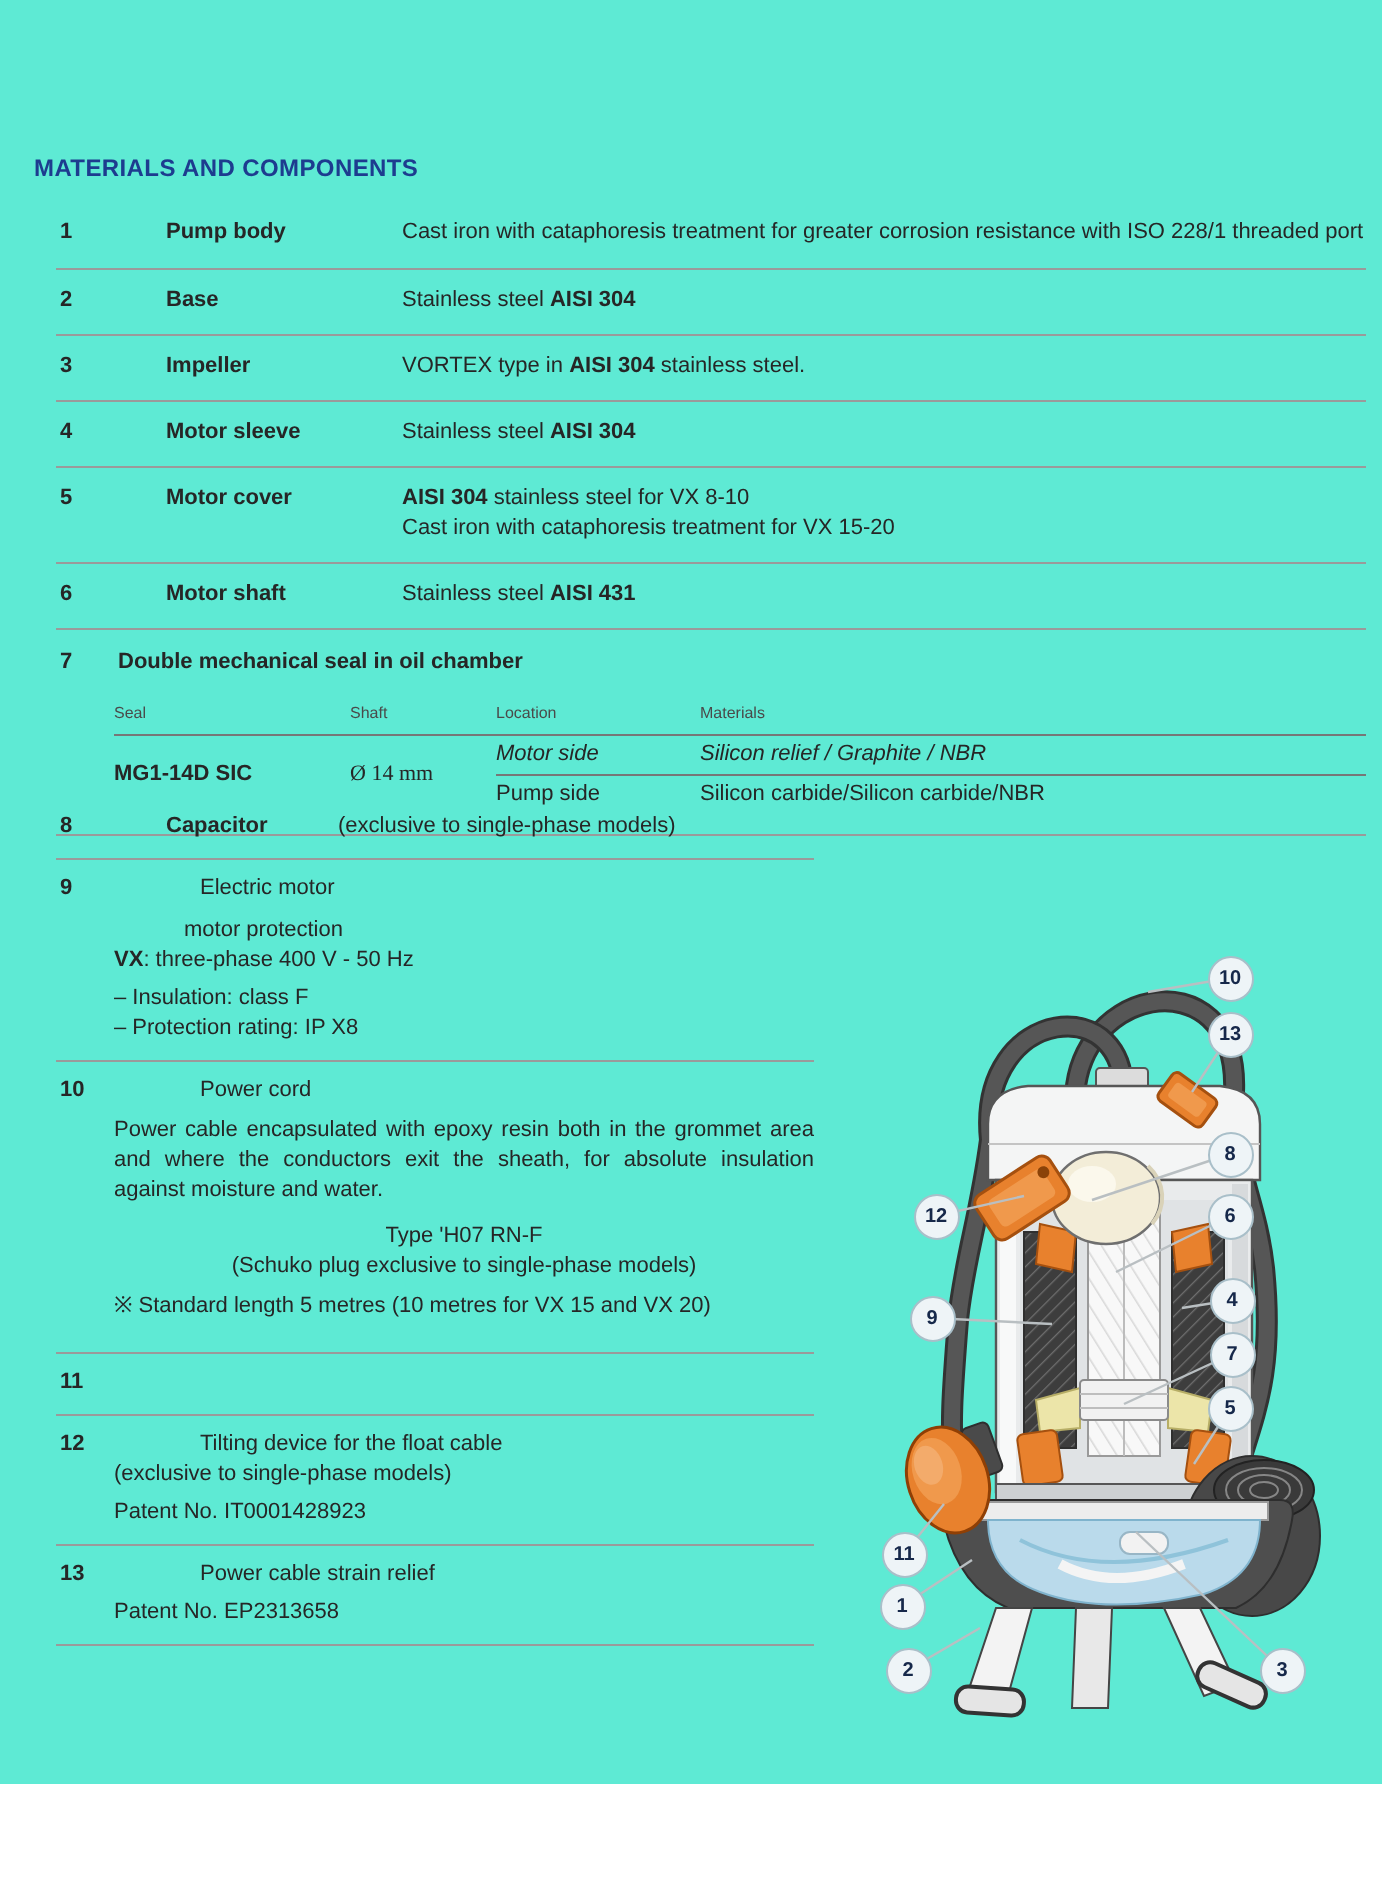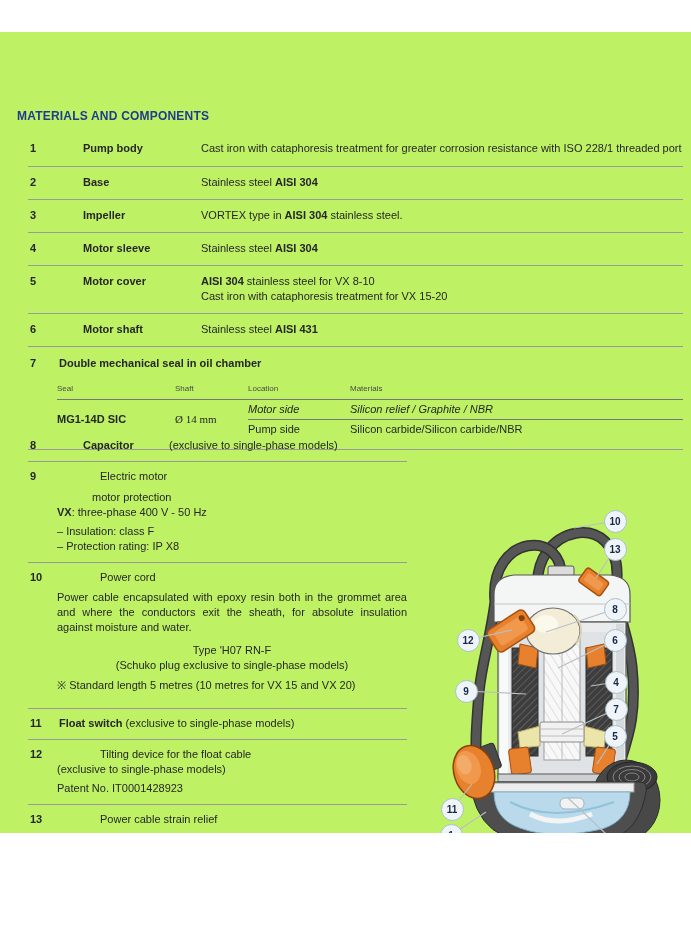--- a/index.html
+++ b/index.html
@@ -1,17 +1,17 @@
 <!DOCTYPE html>
 <html><head>
 <meta charset="utf-8">
 <style>
   html,body{margin:0;padding:0;background:#fff;}
-  .page{position:relative;width:691px;height:801px;background:#bef264;overflow:hidden;
-        font-family:"Liberation Sans",sans-serif;color:var(--text,#262626);font-size:11px;line-height:15px;margin-top:32px;}
+  .page{position:relative;width:691px;height:892px;background:#5eead4;overflow:hidden;
+        font-family:"Liberation Sans",sans-serif;color:var(--text,#262626);font-size:11px;line-height:15px;}
   .doc-title{position:absolute;left:17px;top:77px;font-size:12px;font-weight:bold;
              color:var(--title_blue,#1d3c8f);letter-spacing:.2px;}
   .rows-full{position:absolute;left:28px;top:100px;width:655px;}
   .rows-narrow{position:absolute;left:28px;top:399px;width:379px;}
   .row{display:flex;border-bottom:1px solid var(--divider,#9a9a9a);}
   .rows-full .row{padding:8px 0 9px;}
   .rows-full .row.r1{padding:9px 0 10px;}
   .rows-full .row.r7{display:block;padding:9px 0 10px;}
   .num{width:29px;font-weight:bold;padding-left:2px;flex:none;}
   .lbl{width:118px;font-weight:bold;flex:none;padding-left:24px;}
@@ -142,21 +142,20 @@
           <div class="just">Power cable encapsulated with epoxy resin both in the grommet area and where the conductors exit the sheath, for absolute insulation against moisture and water.</div>
           <div class="mt8">
             <div>Type 'H07 RN-F</div>
             <div>(Schuko plug exclusive to single-phase models)</div>
           </div>
           <div class="mt5">※ Standard length 5 metres (10 metres for VX 15 and VX 20)</div>
         </div>
       </div>
       <div class="nrow nhead">
         <div class="num">11</div>
-        <div><b>Float switch</b><span> (exclusive to single-phase models)</span></div>
       </div>
       <div class="nrow">
         <div class="nhead">
           <div class="num">12</div>
           <div class="t">Tilting device for the float cable</div>
         </div>
         <div class="blk">
           <div>(exclusive to single-phase models)</div>
           <div class="mt4">Patent No. IT0001428923</div>
         </div>

